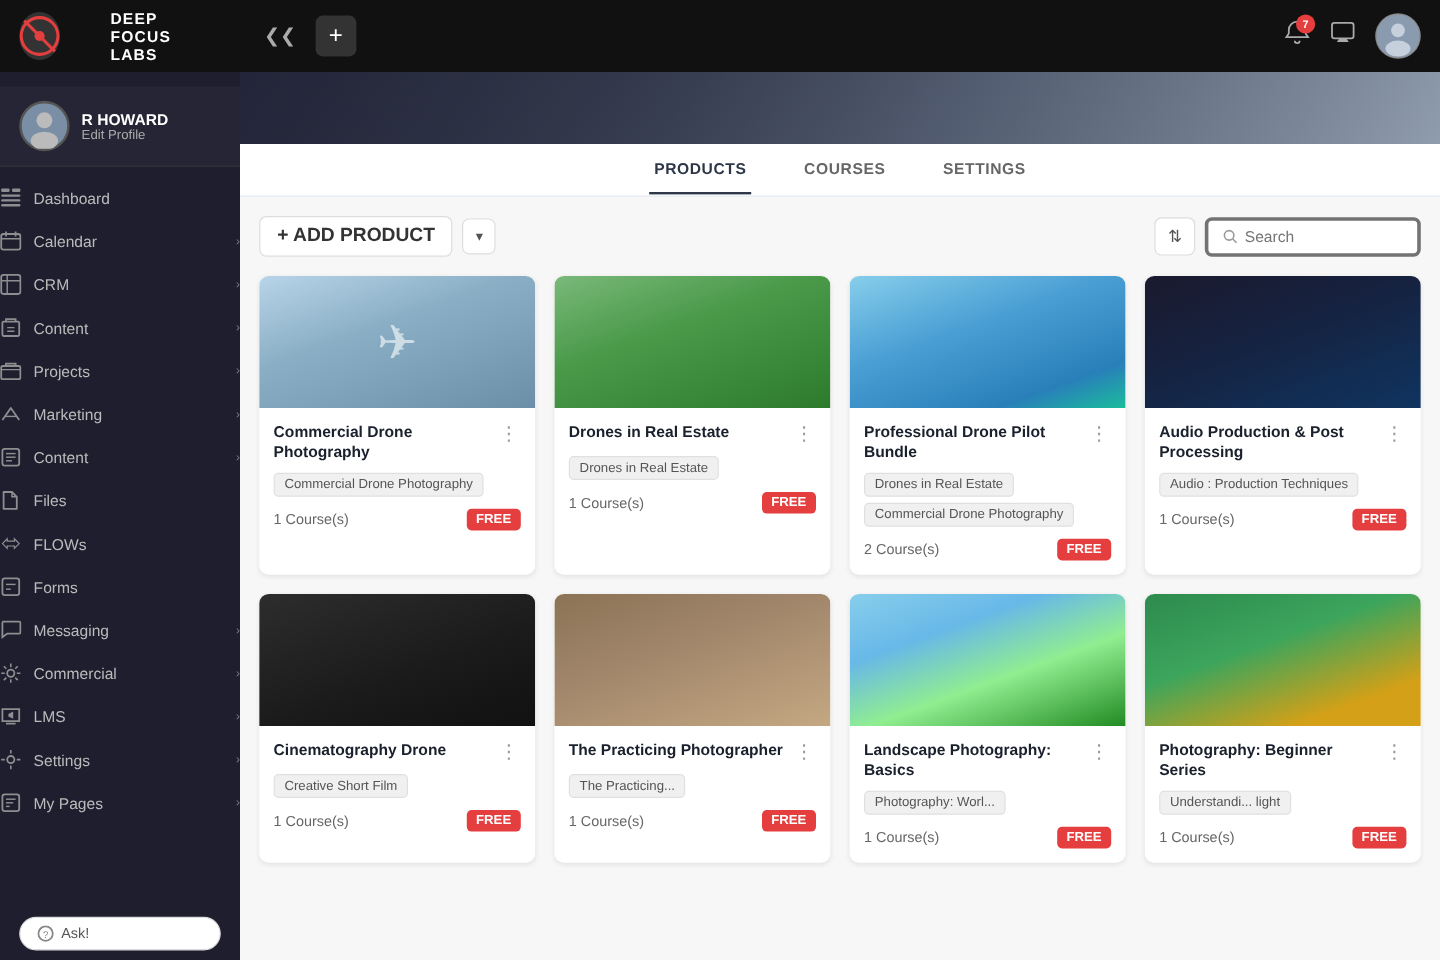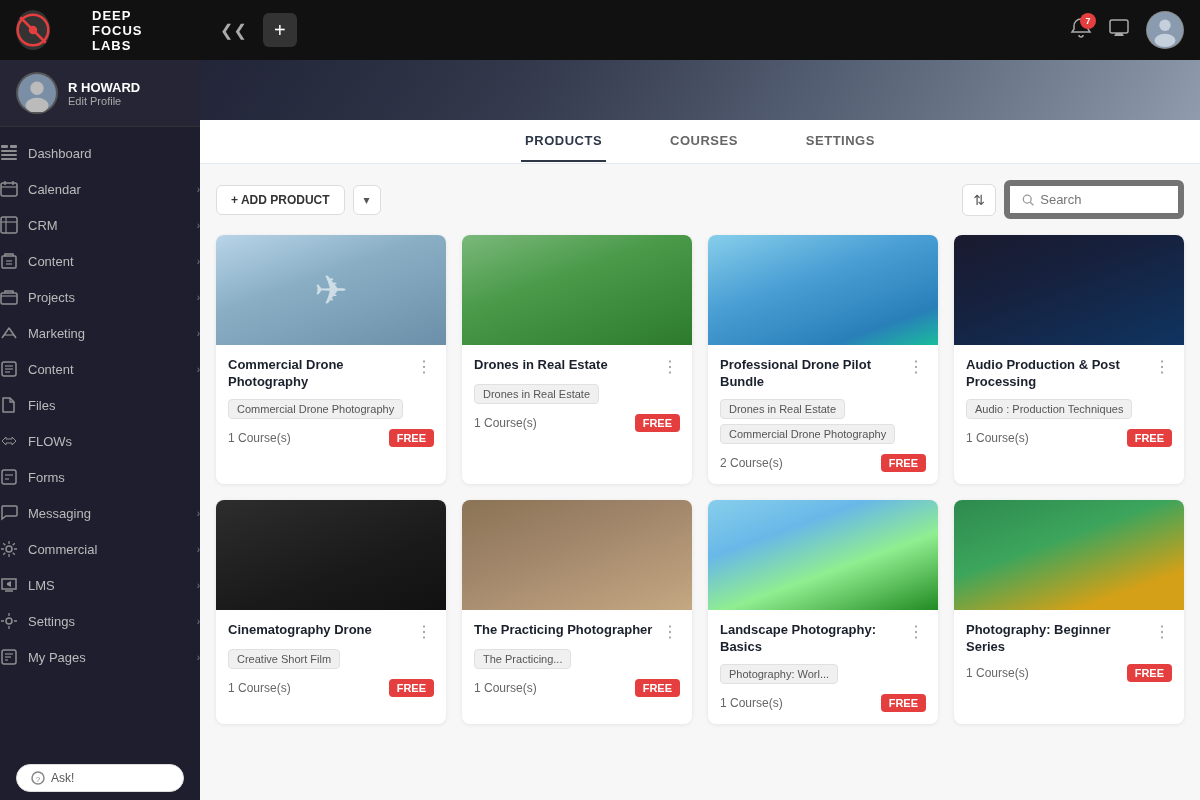--- a/index.html
+++ b/index.html
@@ -38,20 +38,21 @@
     .brand-logo svg { width: 34px; height: 34px; }
     .brand-text { color: #fff; font-size: 13px; font-weight: 600; letter-spacing: 1px; }
     .brand-text span { color: #fff; }
 
     .sidebar-profile {
       padding: 12px 16px;
       display: flex;
       align-items: center;
       background: #252535;
       border-bottom: 1px solid #333;
+      margin-top: 12px;
     }
     .profile-avatar {
       width: 42px;
       height: 42px;
       border-radius: 50%;
       background: #555;
       overflow: hidden;
       margin-right: 10px;
       flex-shrink: 0;
       display: flex; align-items:center; justify-content:center;
@@ -154,21 +155,21 @@
     }
 
     
     .tab-bar {
       background: #fff;
       display: flex;
       align-items: center;
       justify-content: center;
       border-bottom: 1px solid #e2e8f0;
       flex-shrink: 0;
-      gap: 60px;
+      gap: 40px;
       padding: 0 20px;
       height: 44px;
     }
     .tab-item {
       padding: 12px 4px;
       font-size: 13px;
       font-weight: 600;
       color: #666;
       cursor: pointer;
       border-bottom: 2px solid transparent;
@@ -196,21 +197,21 @@
     }
     .toolbar-left { display: flex; align-items: center; gap: 8px; }
     .add-product-btn {
       display: flex;
       align-items: center;
       gap: 6px;
       background: #fff;
       border: 1px solid #ddd;
       border-radius: 6px;
       padding: 7px 14px;
-      font-size: 12px;
+      font-size: 16px;
       font-weight: 600;
       color: #333;
       cursor: pointer;
     }
     .dropdown-btn {
       background: #fff;
       border: 1px solid #ddd;
       border-radius: 6px;
       padding: 7px 10px;
       cursor: pointer;
@@ -224,21 +225,21 @@
       border-radius: 6px;
       padding: 7px 10px;
       cursor: pointer;
       color: #555;
       font-size: 14px;
     }
     .search-box {
       display: flex;
       align-items: center;
       background: #fff;
-      border: 6px solid #737373;
+      border: 3px solid #737373;
       border-radius: 6px;
       padding: 6px 12px;
       gap: 6px;
       width: 180px;
     }
     .search-box input {
       border: none; outline: none;
       font-size: 13px; color: #333;
       width: 100%; background: transparent;
     }
@@ -750,20 +751,23 @@
   </div>
         <div class="product-card">
     <div class="card-image img-photography">
       <div class="card-image-inner"></div>
     </div>
     <div class="card-body">
       <div class="card-title-row">
         <div class="card-title">Photography: Beginner Series</div>
         <div class="card-menu">⋮</div>
       </div>
+      <div class="card-tags">
+              <span class="card-tag">Understandi... light</span>
+            </div>
       <div class="card-footer">
         <span class="courses-count">1 Course(s)</span>
         <span class="free-badge">FREE</span>
       </div>
     </div>
   </div>
       </div>
   </div>
 </main>
 

